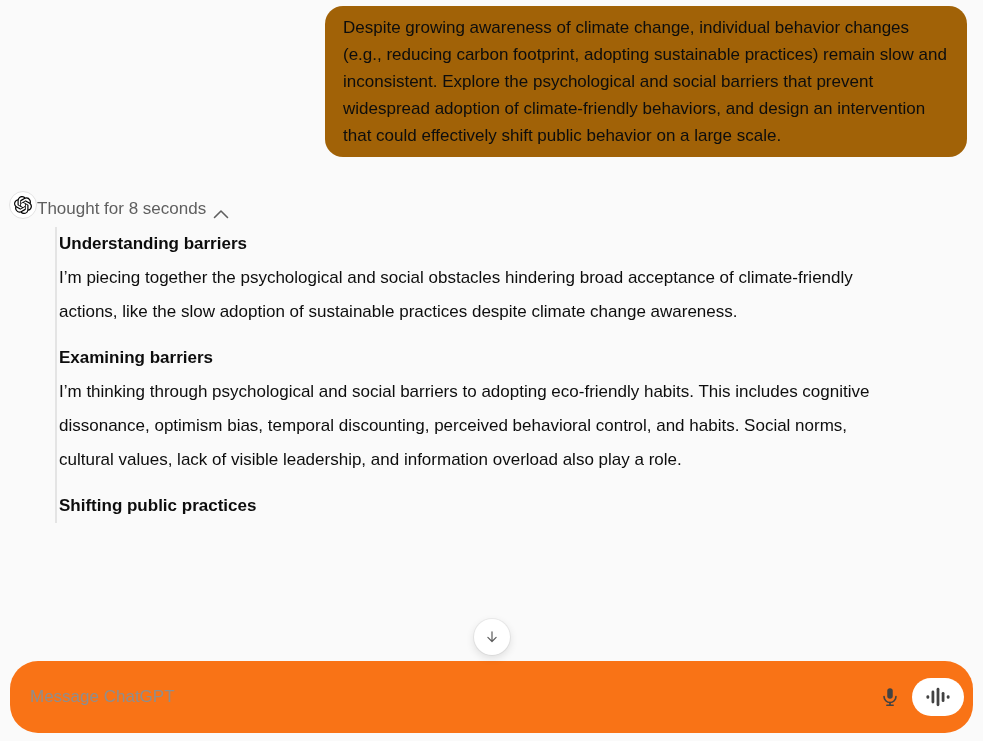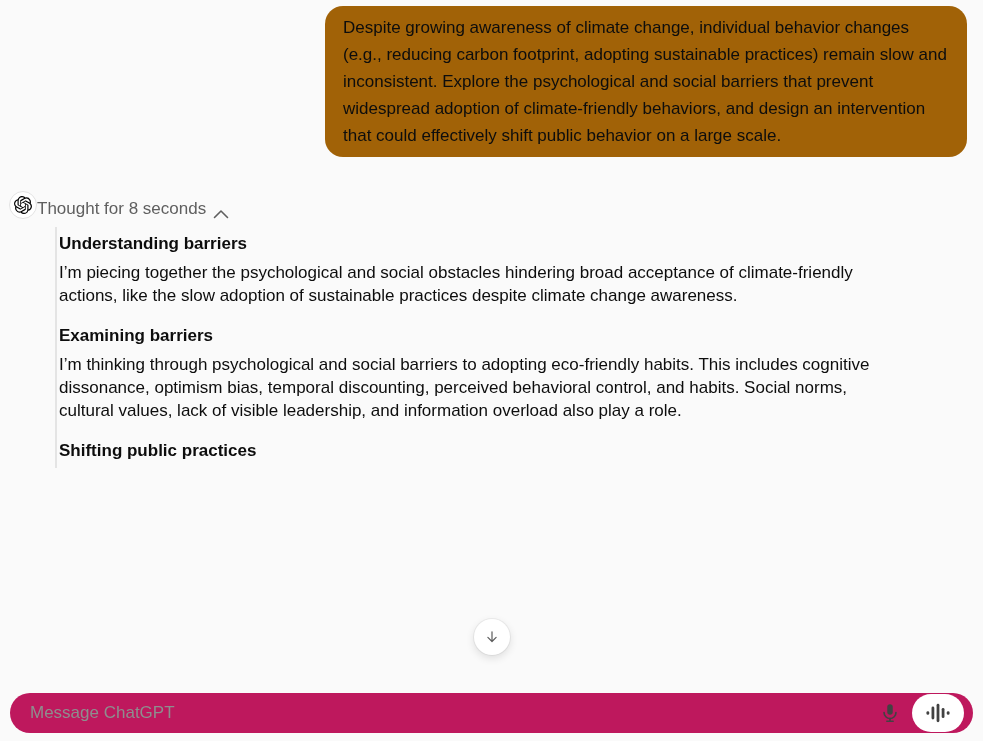--- a/index.html
+++ b/index.html
@@ -45,37 +45,37 @@
     box-sizing:border-box;
     max-height:410px;
     overflow:hidden;
   }
   .thought-section h4 {
     margin:12px 0 0 0;
     font-size:17px; font-weight:bold; line-height:34px;
   }
   .thought-section:first-child h4 { margin-top:0; }
   .thought-section p {
-    margin:0; font-size:17px; line-height:23px; color:#0d0d0d;
+    margin:0; font-size:17px; line-height:34px; color:#0d0d0d;
   }
 
   
   .scroll-btn {
     position:absolute; left:50%; top:619px; transform:translateX(-50%);
     width:36px; height:36px; border-radius:50%;
     background:#ffffff;
     box-shadow:0 0 0 1px rgba(0,0,0,0.05), 0 3px 8px rgba(0,0,0,0.12);
     display:flex; align-items:center; justify-content:center;
     cursor:pointer; z-index:5; border:none;
   }
 
   
   .composer {
     position:absolute; left:10px; right:10px; bottom:8px;
-    height:40px; background:#be185d; border-radius:28px;
+    height:72px; background:#f97316; border-radius:28px;
     display:flex; align-items:center;
     padding:0 9px 0 20px; box-sizing:border-box; z-index:4;
   }
   .composer input {
     flex:1; background:transparent; border:none; outline:none;
     font-family:"Liberation Sans","DejaVu Sans",sans-serif;
     font-size:17px; color:#0d0d0d; padding:0;
   }
   .composer input::placeholder { color:#8e8e8e; opacity:1; }
   .mic-btn {

